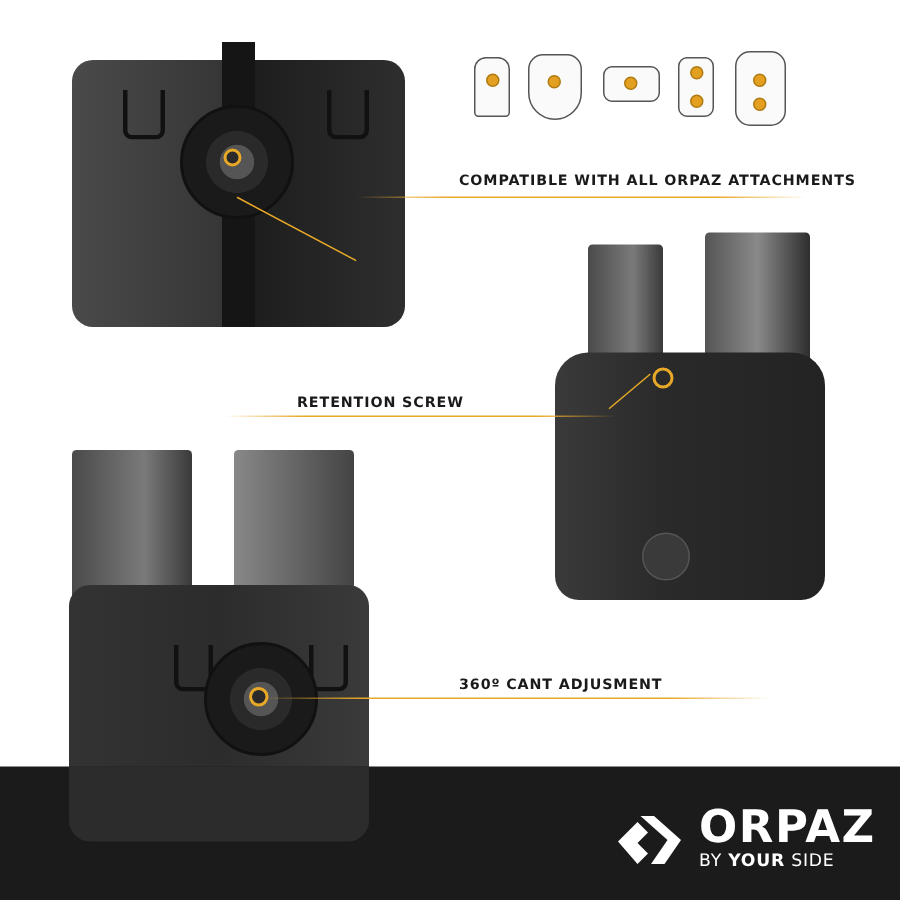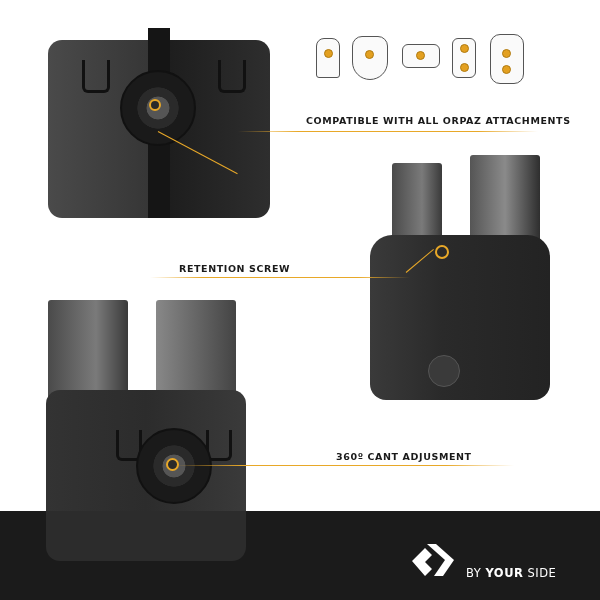--- a/index.html
+++ b/index.html
@@ -55,38 +55,39 @@
 
 <div class="abs" style="left:370px;top:155px;width:185px;height:245px;">
   <div class="mag" style="left:22px;top:8px;width:50px;height:90px;"></div>
   <div class="mag" style="left:100px;top:0;width:70px;height:112px;background:linear-gradient(90deg,#555,#8a8a8a 50%,#2e2e2e);"></div>
   <div class="holster" style="left:0;top:80px;width:180px;height:165px;border-radius:22px 22px 16px 16px;background:linear-gradient(90deg,#3a3a3a,#2a2a2a 40%,#232323);"></div>
   <div class="dot" style="left:65px;top:90px;width:10px;height:10px;"></div>
   <div class="abs" style="left:58px;top:200px;width:30px;height:30px;border-radius:50%;background:#3a3a3a;border:1px solid #555;"></div>
 </div>
 <div class="leader solid" style="left:406px;top:272px;width:36px;transform-origin:left;transform:rotate(-40deg);"></div>
 <div class="leader" style="left:150px;top:277px;width:260px;"></div>
-<div class="label" style="left:179px;top:263px;">RETENTION SCREW</div>
+<div class="label" style="left:198px;top:263px;">RETENTION SCREW</div>
 
 <div class="abs" style="left:46px;top:300px;width:240px;height:270px;">
   <div class="mag" style="left:2px;top:0;width:80px;height:120px;"></div>
   <div class="mag" style="left:110px;top:0;width:80px;height:110px;background:linear-gradient(90deg,#888,#666 50%,#444);"></div>
   <div class="holster" style="left:0;top:90px;width:200px;height:170px;background:linear-gradient(90deg,#333,#2c2c2c 50%,#3a3a3a);"></div>
   <div class="belt-slot" style="left:70px;top:130px;width:20px;height:28px;"></div>
   <div class="belt-slot" style="left:160px;top:130px;width:20px;height:28px;"></div>
   <div class="wheel" style="left:90px;top:128px;width:72px;height:72px;"></div>
   <div class="dot" style="left:120px;top:158px;width:9px;height:9px;"></div>
 </div>
 <div class="leader" style="left:174px;top:465px;width:340px;"></div>
-<div class="label" style="left:336px;top:451px;">360º CANT ADJUSMENT</div>
+<div class="label" style="left:306px;top:451px;">360º CANT ADJUSMENT</div>
 
 <div class="footer"></div>
 <div class="abs" style="left:46px;top:511px;width:200px;height:50px;background:#2c2c2c;border-radius:0 0 14px 14px;"></div>
 
 <div class="abs" style="left:410px;top:540px;width:180px;height:40px;">
   <svg width="46" height="40" viewBox="0 0 46 40" style="position:absolute;left:0;top:0;">
     <polygon points="2,21 15,8 22,15 15,22 22,29 15,36" fill="#ffffff"></polygon>
     <polygon points="17,4 26,4 44,20 33,36 24,36 35,20" fill="#ffffff"></polygon>
   </svg>
+  <div class="logo-text" style="left:56px;top:-4px;font-size:30px;font-weight:bold;letter-spacing:1px;line-height:32px;">ORPAZ</div>
   <div class="logo-text" style="left:56px;top:27px;font-size:11.5px;letter-spacing:0.5px;line-height:13px;">
     <span>BY </span><span style="font-weight:bold;">YOUR</span><span> SIDE</span>
   </div>
 </div>
 
 </body></html>

